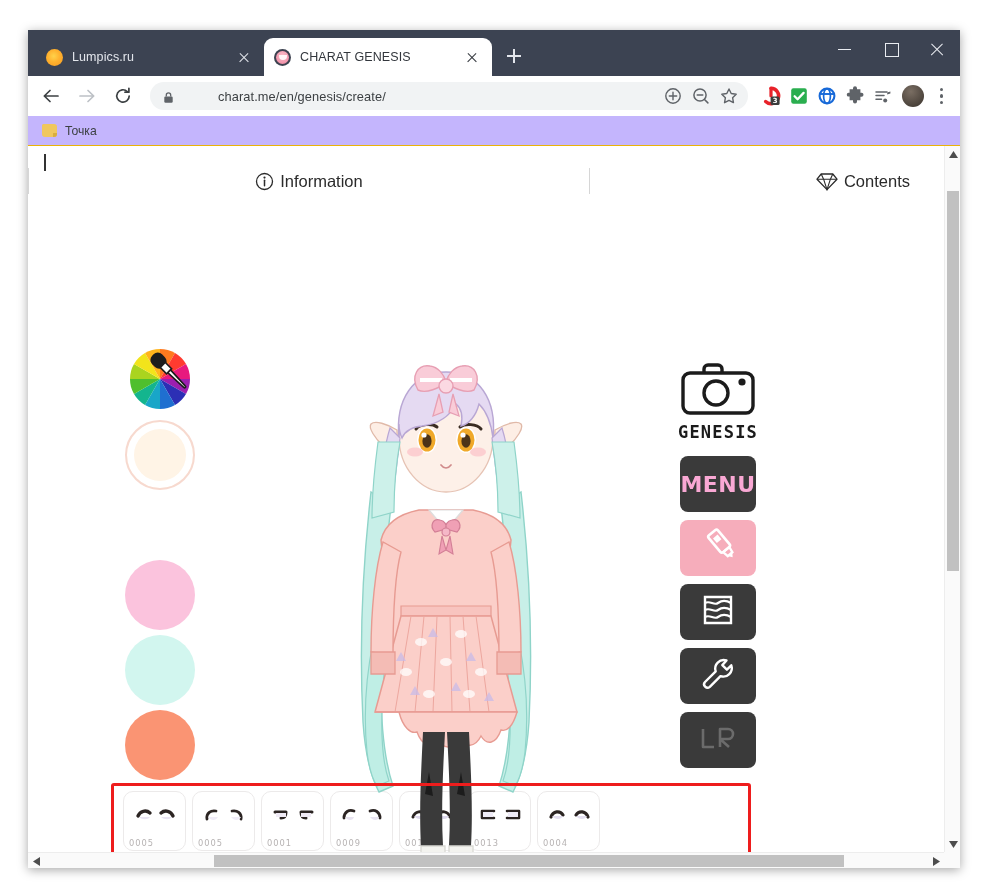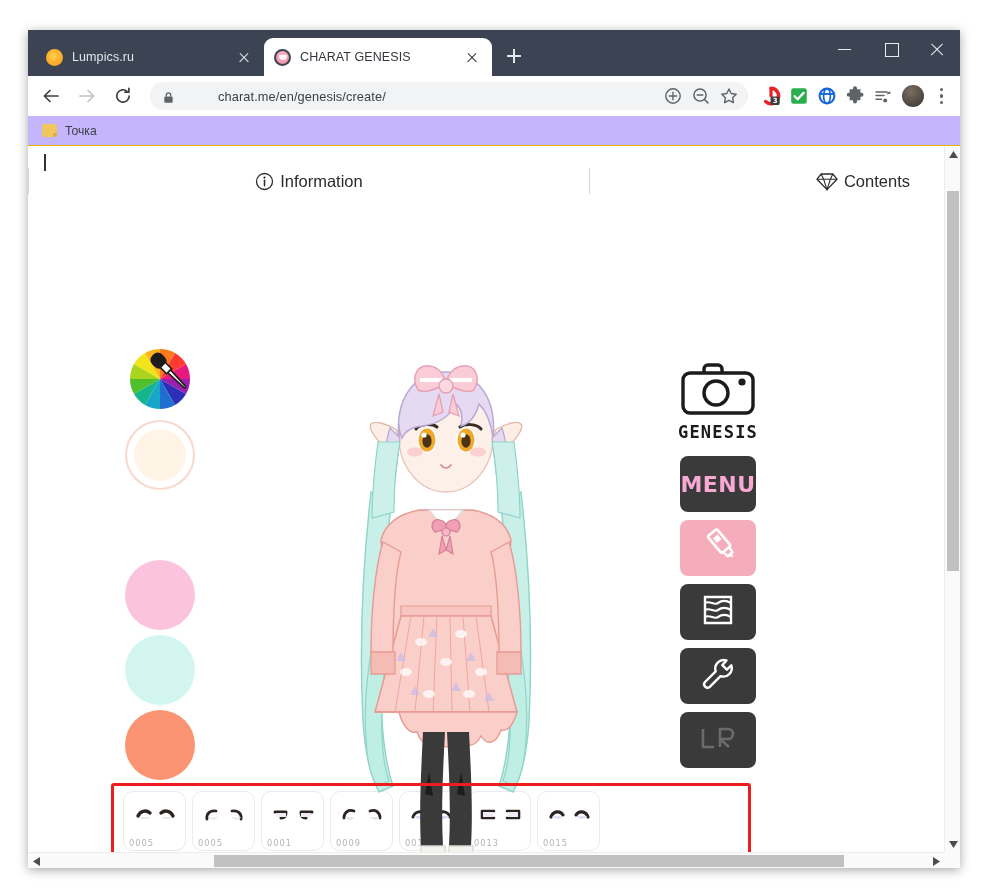--- a/index.html
+++ b/index.html
@@ -443,21 +443,21 @@
             </div>
             <div class="cell">
               <svg width="63" height="46" viewBox="0 0 63 46">
                   <g fill="none" stroke="#2b2422" stroke-width="3.2" stroke-linecap="round">
                     <path d="M13 25c2-6 9-7 12-2"></path>
                     <path d="M38 23c3-5 10-4 12 2"></path>
                   </g>
                   <path d="M14 24c3 4 9 4 11 0" fill="#e4dff0"></path>
                   <path d="M38 24c3 4 9 4 11 0" fill="#e4dff0"></path>
                 </svg>
-              <span class="cell-label">0015</span>
+              <span class="cell-label">0004</span>
             </div>
           </div>
 
         </div>
 
         <div class="character">
           <svg width="270" height="610" viewBox="0 0 270 610">
 
             <path d="M60 150c-8 70-12 150-8 230 2 30 8 55 16 70l14-6c-8-24-12-60-12-100 0-60 4-130 10-180z" fill="#c8efe8" stroke="#8fd4c9" stroke-width="1.4"></path>
             <path d="M210 150c8 70 12 150 8 230-2 30-8 55-16 70l-14-6c8-24 12-60 12-100 0-60-4-130-10-180z" fill="#c8efe8" stroke="#8fd4c9" stroke-width="1.4"></path>

